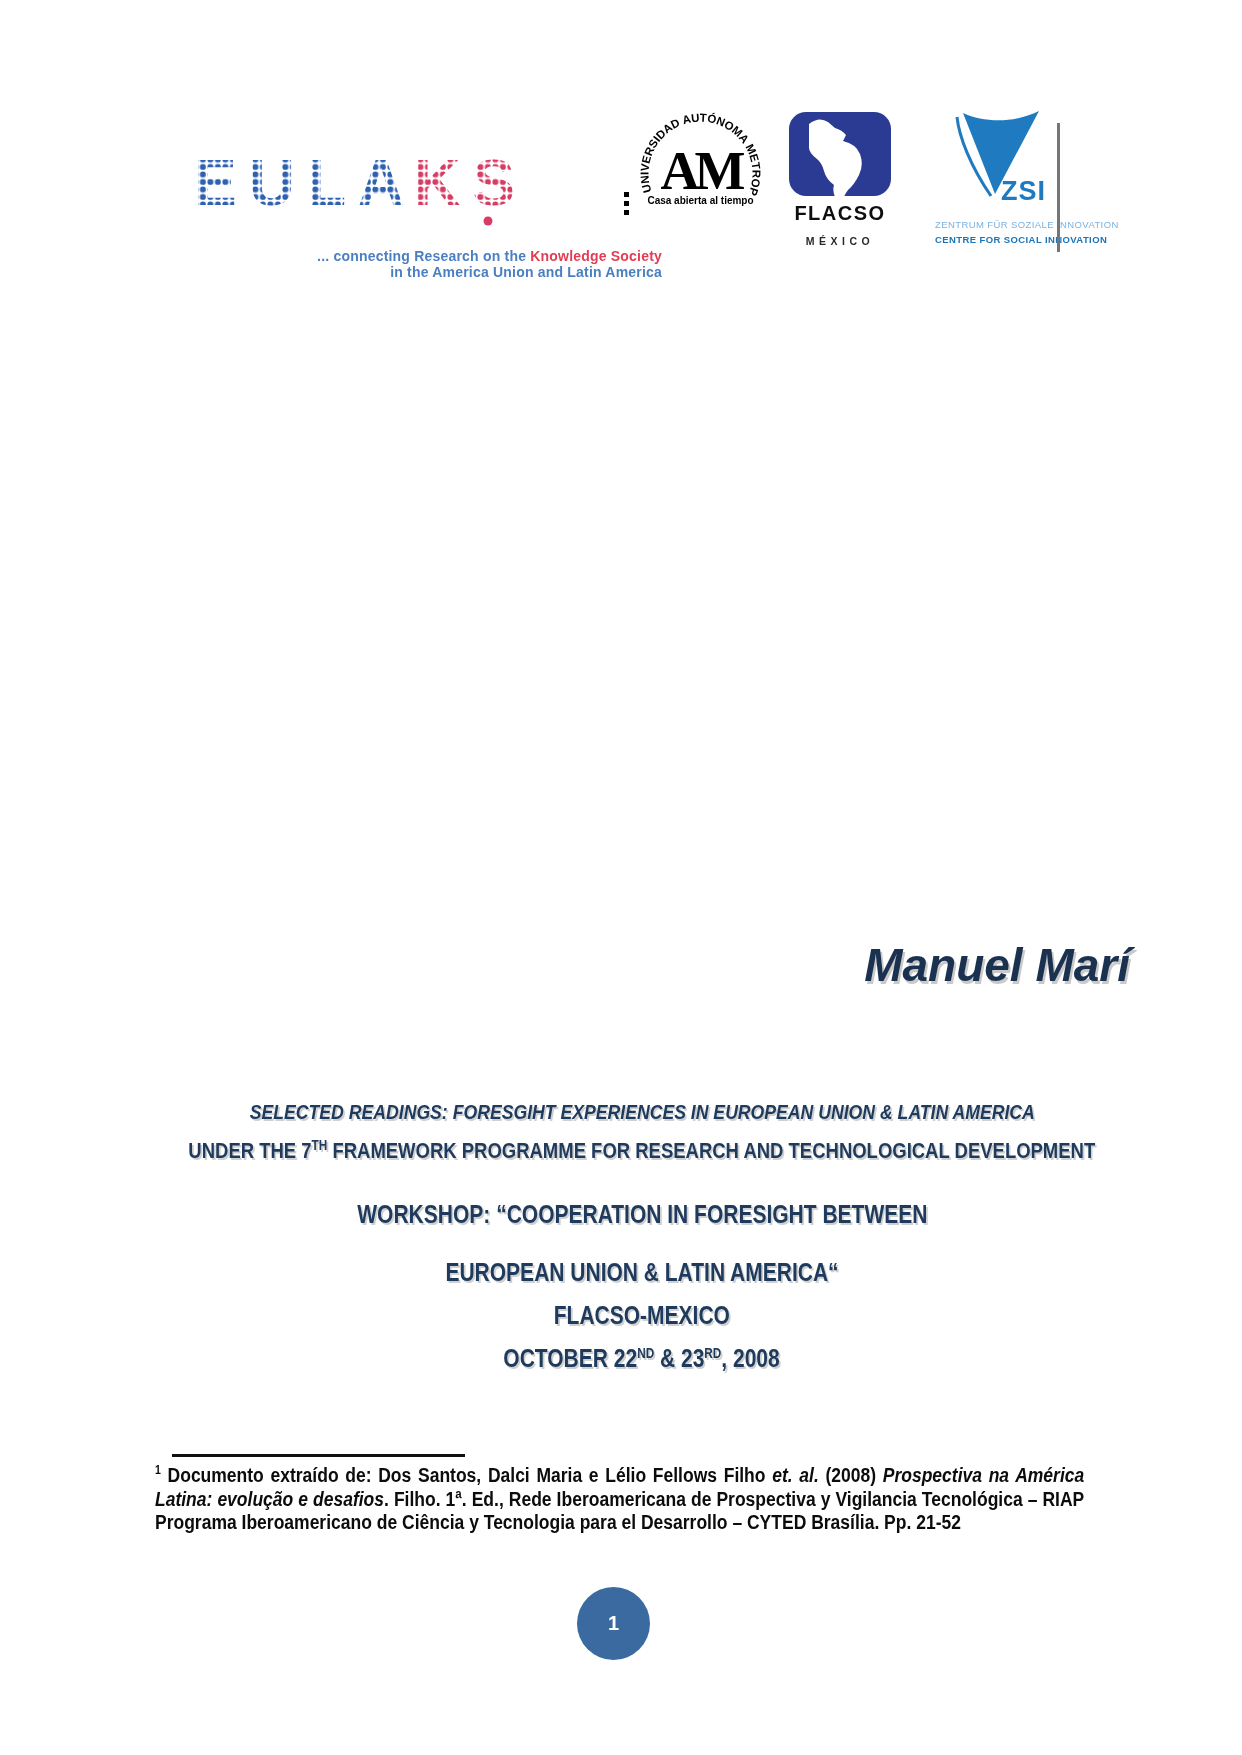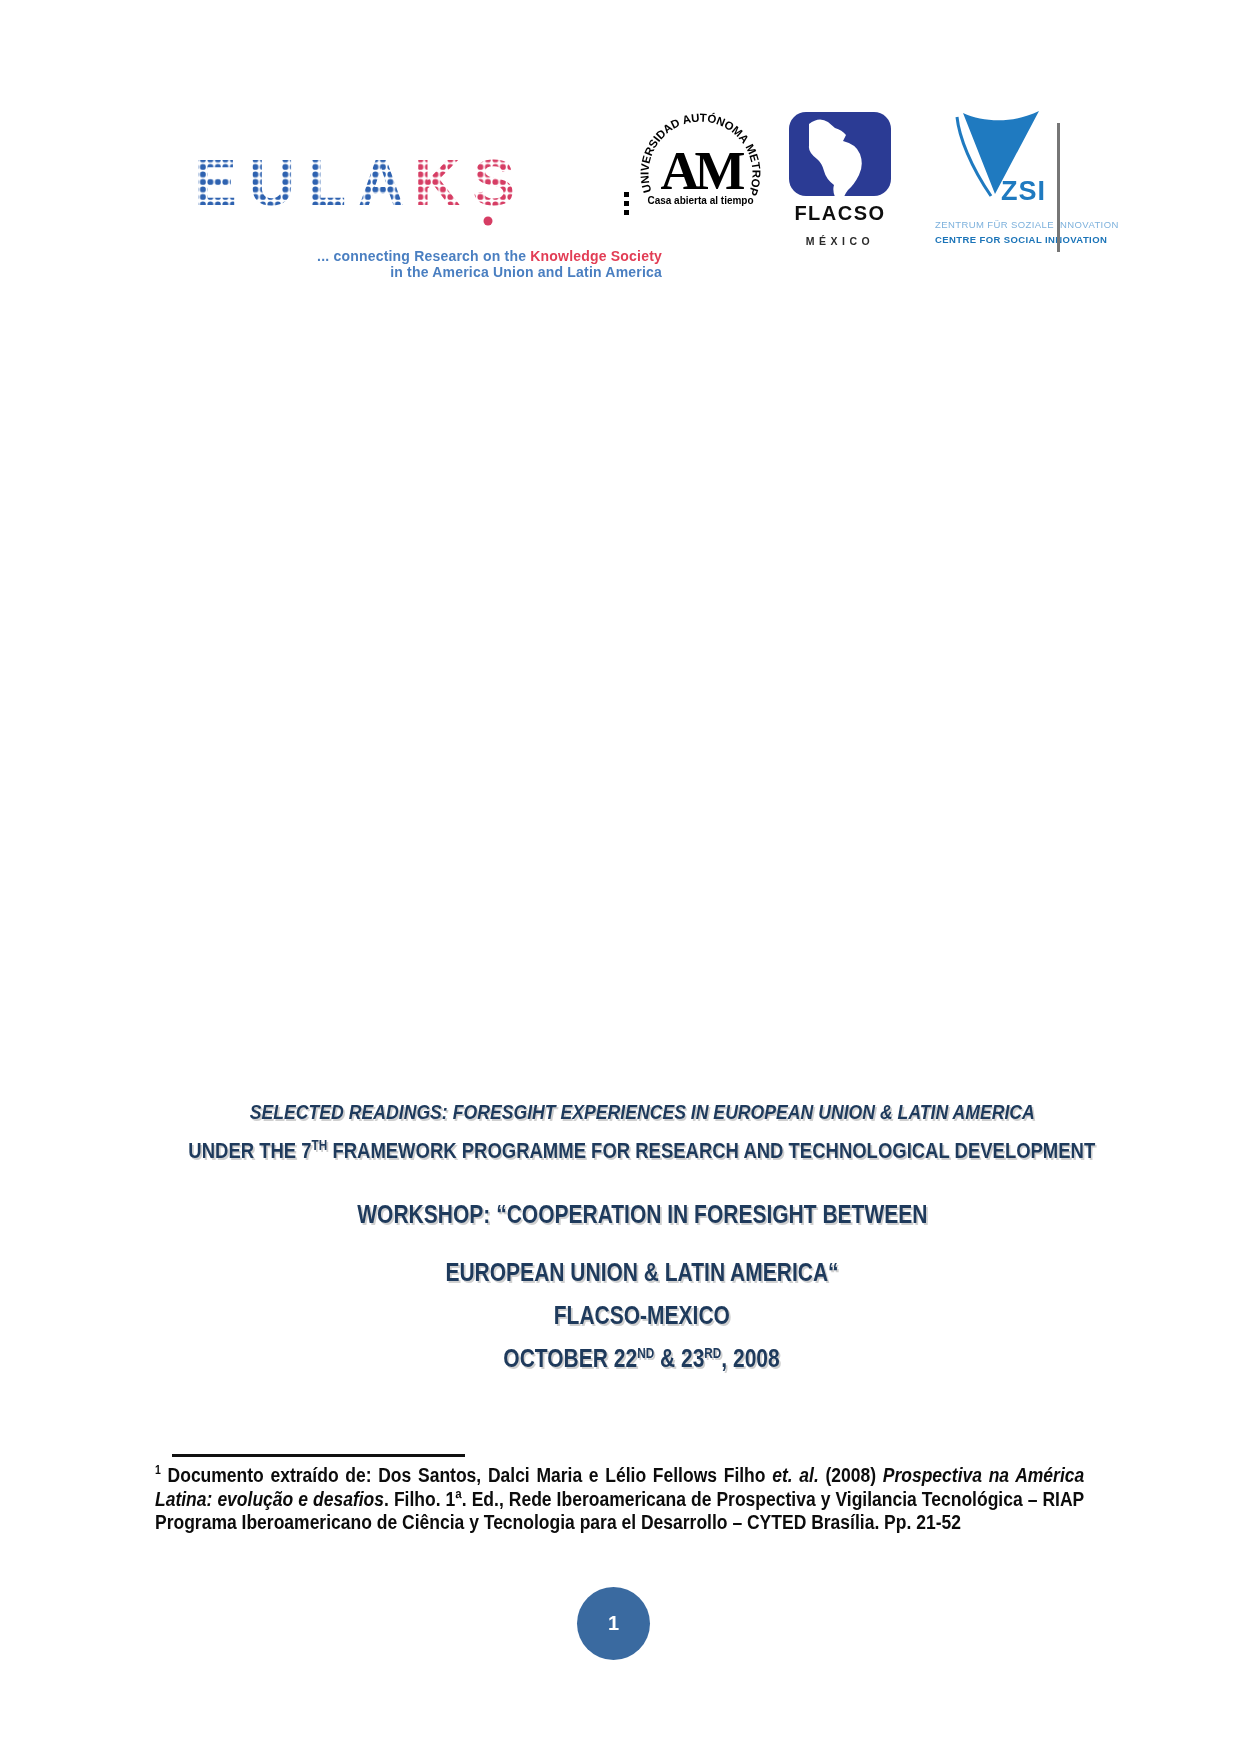--- a/index.html
+++ b/index.html
@@ -109,20 +109,21 @@
       <path d="M 28,3 C 50,13 80,13 104,1 L 60,84 Z" fill="#1f7ac0"></path>
       <path d="M 22,7 C 24,27 36,57 56,86" stroke="#1f7ac0" stroke-width="3" fill="none"></path>
       <text x="66" y="90" font-family="Liberation Sans, sans-serif" font-size="27" font-weight="bold" letter-spacing="1" fill="#1f7ac0">ZSI</text>
     </svg>
     <div id="zsi-line1">ZENTRUM FÜR SOZIALE INNOVATION</div>
     <div id="zsi-line2">CENTRE FOR SOCIAL INNOVATION</div>
   </div>
   <div id="zsi-vline"></div>
 
 
+  <div id="author">Manuel Marí</div>
 
   <div class="ev" id="ev1">
     <span class="scale">SELECTED READINGS: FORESGIHT EXPERIENCES IN EUROPEAN UNION &amp; LATIN AMERICA</span></div>
   <div class="ev" id="ev2">
     <span class="scale"><span>UNDER THE 7</span><sup>TH</sup><span> FRAMEWORK PROGRAMME FOR RESEARCH AND TECHNOLOGICAL DEVELOPMENT</span></span></div>
   <div class="ev" id="ev3">
     <span class="scale">WORKSHOP: “COOPERATION IN FORESIGHT BETWEEN</span></div>
   <div class="ev" id="ev4">
     <span class="scale">EUROPEAN UNION &amp; LATIN AMERICA“</span></div>
   <div class="ev" id="ev5">

